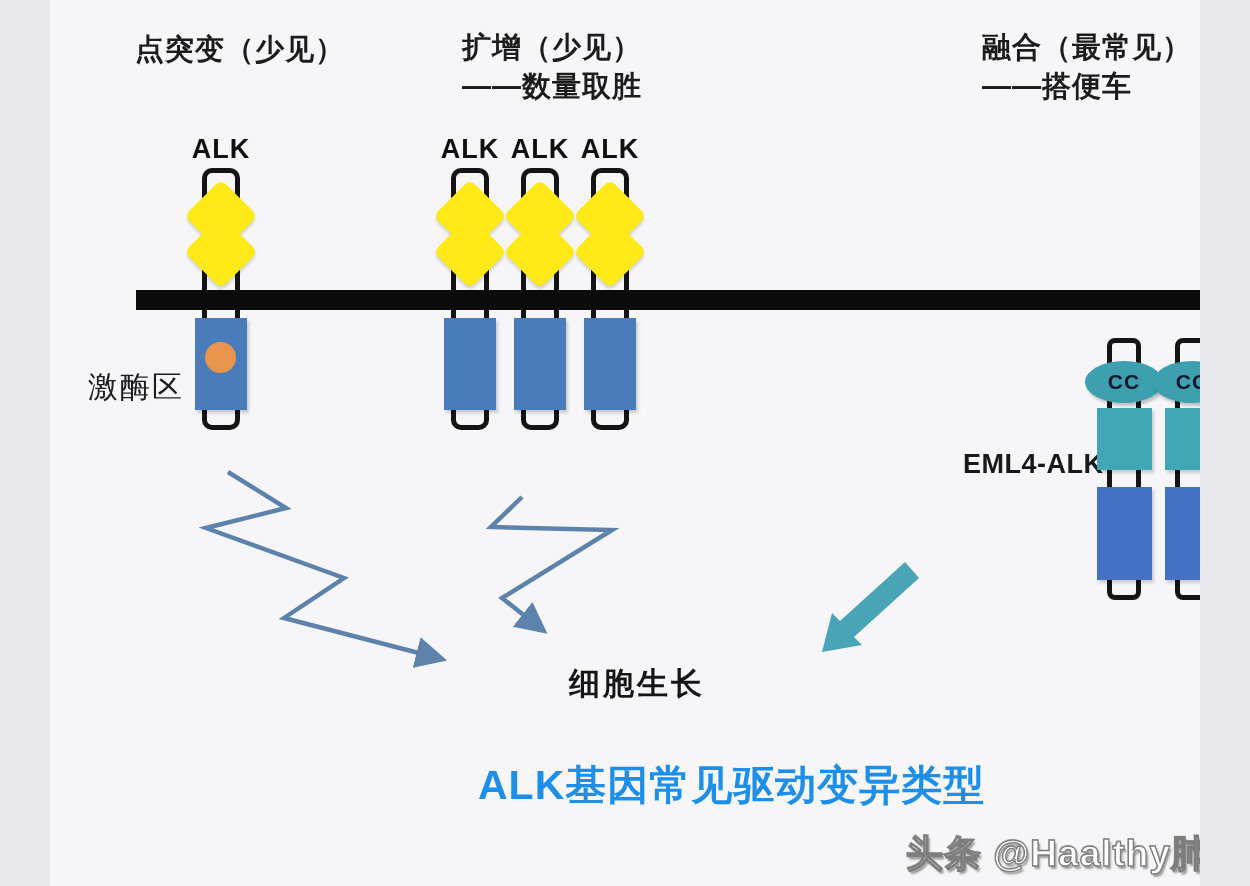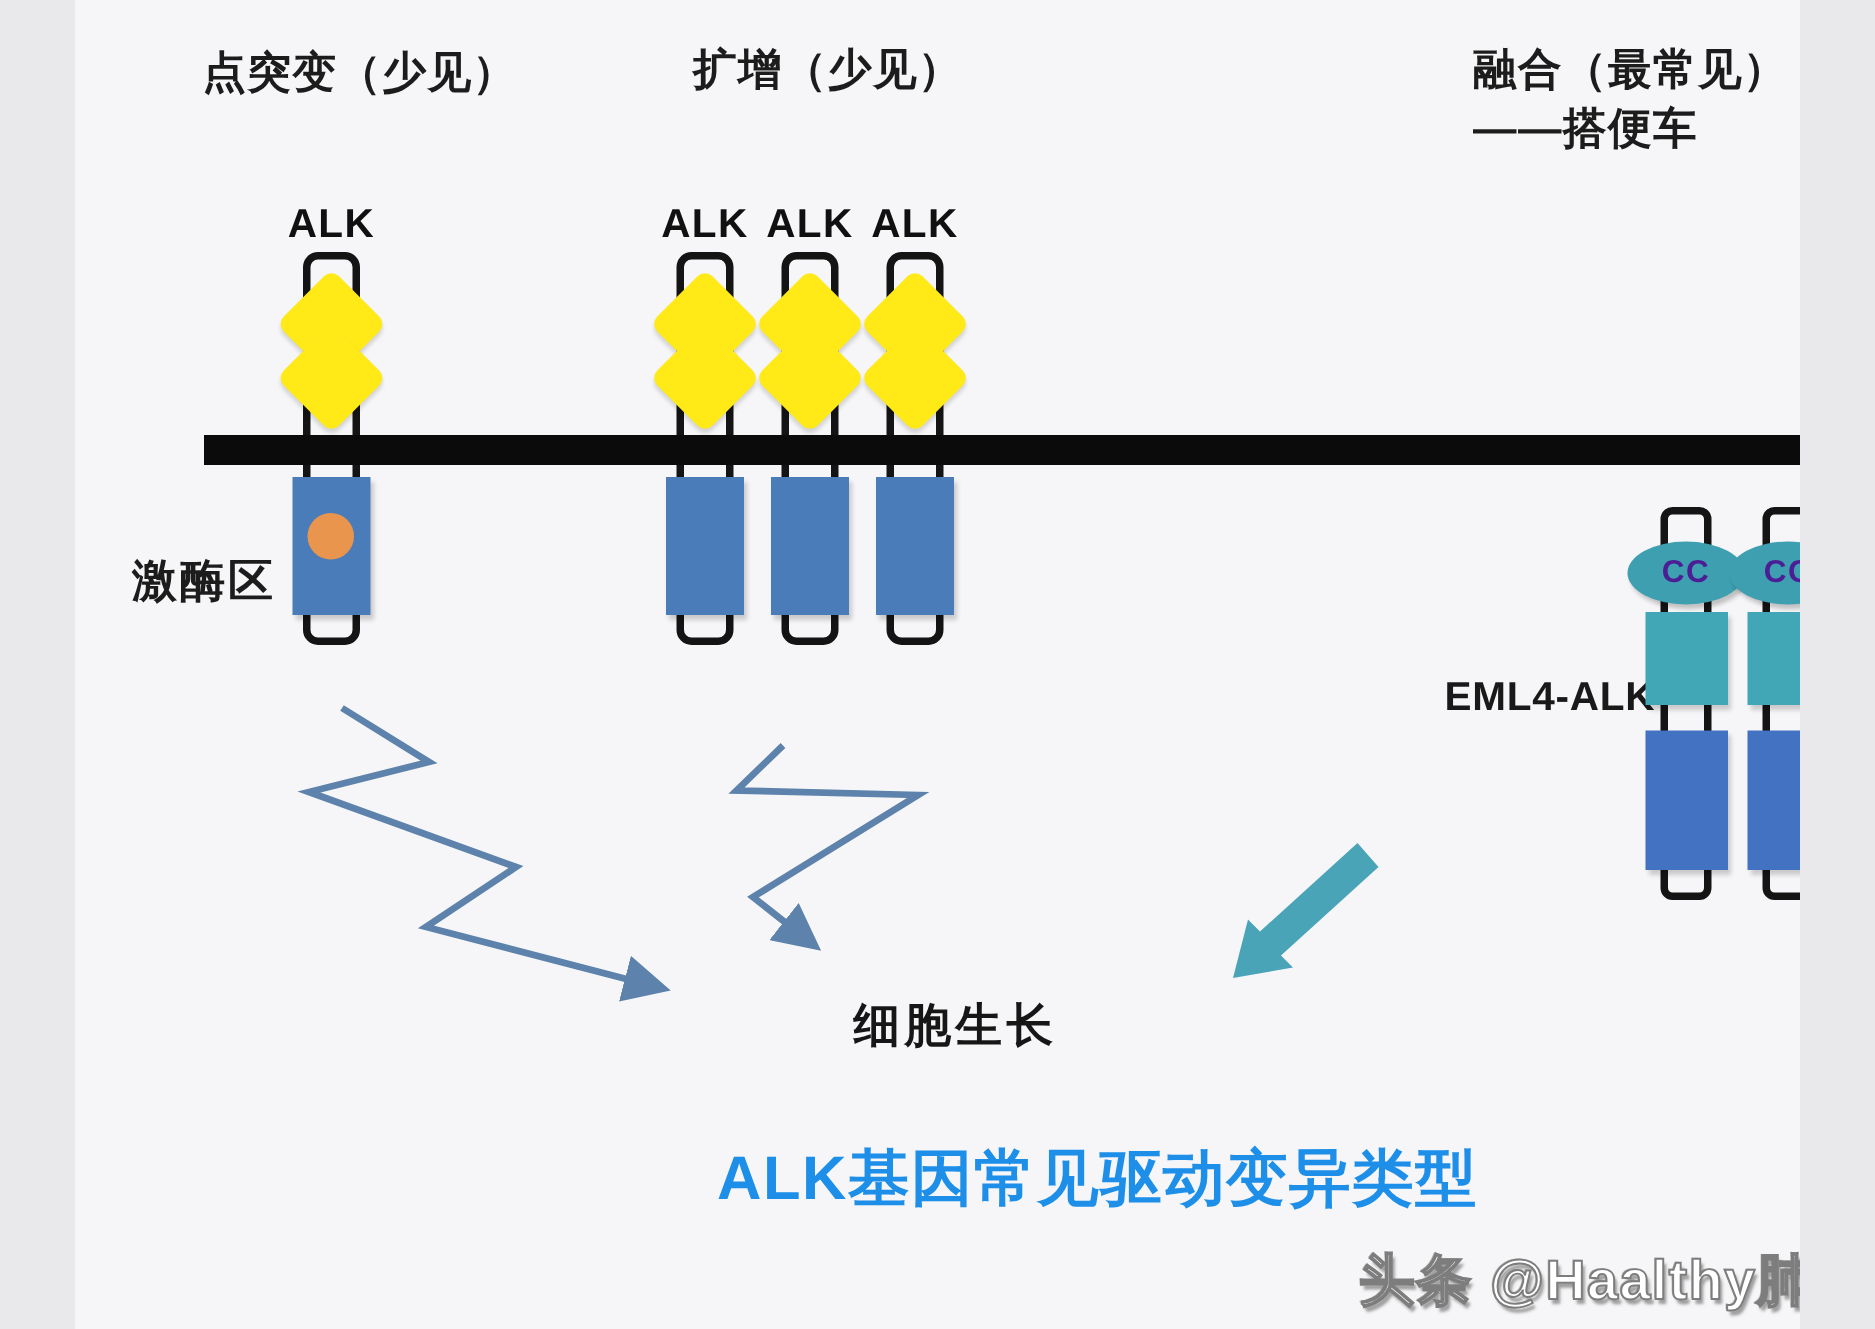--- a/index.html
+++ b/index.html
@@ -6,21 +6,21 @@
   body { background:#e9e9ec; font-family:"Liberation Sans","DejaVu Sans",sans-serif; }
   #canvas {
     position:relative; width:1150px; height:886px; margin:0 auto;
     background:#f6f6f8; overflow:hidden;
   }
   
   .section-head { position:absolute; font-size:29px; font-weight:700; color:#1c1c1c;
                   line-height:39px; letter-spacing:1px; white-space:nowrap; }
   .alk-label { position:absolute; top:134px; font-size:27px; font-weight:700; color:#101010;
                transform:translateX(-50%); letter-spacing:1px; }
-  .kinase-label { position:absolute; left:38px; top:367px; font-size:30px; font-weight:700; color:#1c1c1c; letter-spacing:2px; }
+  .kinase-label { position:absolute; left:38px; top:367px; font-size:30px; font-weight:400; color:#1c1c1c; letter-spacing:2px; }
   .fusion-label { position:absolute; left:913px; top:449px; font-size:27px; font-weight:700; color:#191919; letter-spacing:0.5px; }
   .growth-label { position:absolute; left:519px; top:663px; font-size:31px; font-weight:600; color:#161616; letter-spacing:3px; }
   .main-title { position:absolute; left:428px; top:758px; font-size:41px; font-weight:700;
                 color:#1e8fe9; letter-spacing:1px; white-space:nowrap; }
   .watermark { position:absolute; left:856px; top:829px; font-size:37px; font-weight:700;
                white-space:nowrap; letter-spacing:1px; color:#ffffff;
                -webkit-text-stroke:1.3px #7d7d7d;
                text-shadow:2px 3px 2px rgba(110,110,110,0.65), -1px -1px 0 rgba(130,130,130,0.55); }
   
   .membrane { position:absolute; left:86px; top:290px; width:1123px; height:20px;
@@ -33,40 +33,41 @@
              box-shadow:2px 2px 3px rgba(0,0,0,0.15); }
   .kinase { position:absolute; top:318px; width:52px; height:92px; background:#4a7cba;
             z-index:3; box-shadow:2px 3px 3px rgba(0,0,0,0.18); }
   .mutation-dot { position:absolute; width:31px; height:31px; background:#e9954e;
                   border-radius:50%; z-index:4; }
   
   .floop { position:absolute; top:338px; width:34px; height:262px;
            border:5px solid #141414; border-radius:8px; z-index:1; }
   .cc-oval { position:absolute; top:361px; width:78px; height:42px; background:#3d9fb0;
              border-radius:50%; z-index:4; display:flex; align-items:center; justify-content:center;
-             color:#4c1d95; font-size:21px; font-weight:700; letter-spacing:1px;
+             color:#0f172a; font-size:21px; font-weight:700; letter-spacing:1px;
              box-shadow:2px 3px 3px rgba(0,0,0,0.22); }
   .cc-square { position:absolute; top:408px; width:55px; height:62px; background:#41a7b7;
                z-index:3; box-shadow:2px 3px 3px rgba(0,0,0,0.18); }
   .fusion-kinase { position:absolute; top:487px; width:55px; height:93px; background:#4372c3;
                    z-index:3; box-shadow:2px 3px 3px rgba(0,0,0,0.18); }
   
   .arrow-layer { position:absolute; left:0; top:0; width:1250px; height:886px;
                  z-index:5; pointer-events:none; }
 </style>
 </head>
 <body>
 
 <div id="canvas">
 
   <div class="section-head" style="left:85px; top:30px;">
     <div>点突变（少见）</div>
   </div>
   <div class="section-head" style="left:412px; top:28px;">
     <div>扩增（少见）</div>
+    <div>——数量取胜</div>
   </div>
   <div class="section-head" style="left:920px; top:28px;margin-left:12px;">
     <div>融合（最常见）</div>
     <div>——搭便车</div>
   </div>
 
   <div class="alk-label" style="left:171px;">ALK</div>
   <div class="alk-label" style="left:420px;">ALK</div>
   <div class="alk-label" style="left:490px;">ALK</div>
   <div class="alk-label" style="left:560px;">ALK</div>

